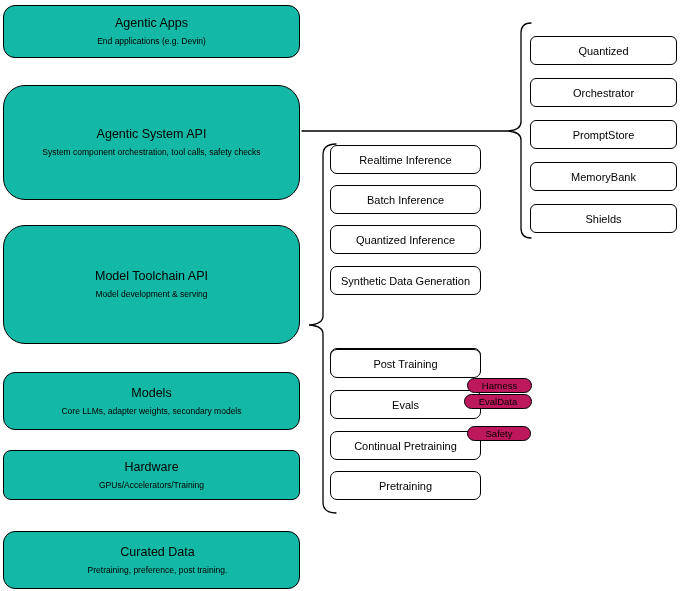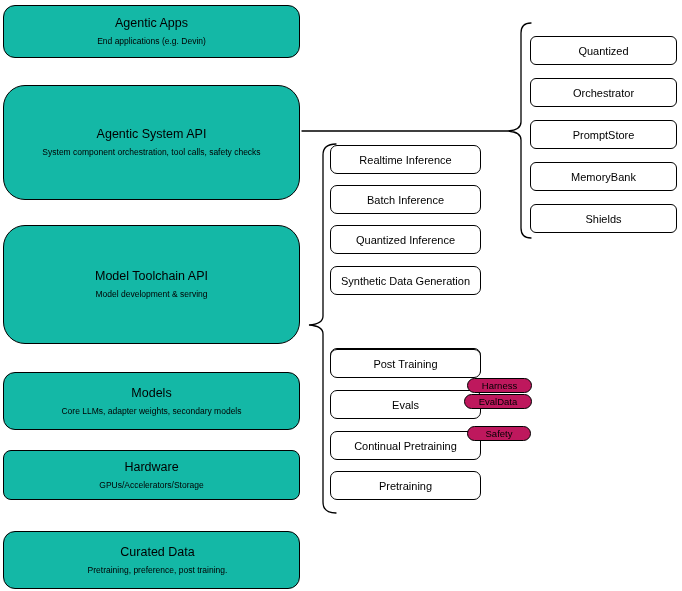--- a/index.html
+++ b/index.html
@@ -114,21 +114,21 @@
     <div class="subtitle">Model development &amp; serving</div>
   </div>
 
   <div class="stack-box" style="top:372px;height:58px;border-radius:12px;">
     <div class="title">Models</div>
     <div class="subtitle">Core LLMs, adapter weights, secondary models</div>
   </div>
 
   <div class="stack-box" style="top:450px;height:50px;border-radius:8px;">
     <div class="title">Hardware</div>
-    <div class="subtitle">GPUs/Accelerators/Storage</div>
+    <div class="subtitle">GPUs/Accelerators/Training</div>
   </div>
 
   <div class="stack-box" style="top:531px;height:58px;border-radius:12px;padding-left:12px;">
     <div class="title">Curated Data</div>
     <div class="subtitle">Pretraining, preference, post training.</div>
   </div>
 
   <div class="node mid-node" style="top:145px;">
     <span>Realtime Inference</span>
   </div>

